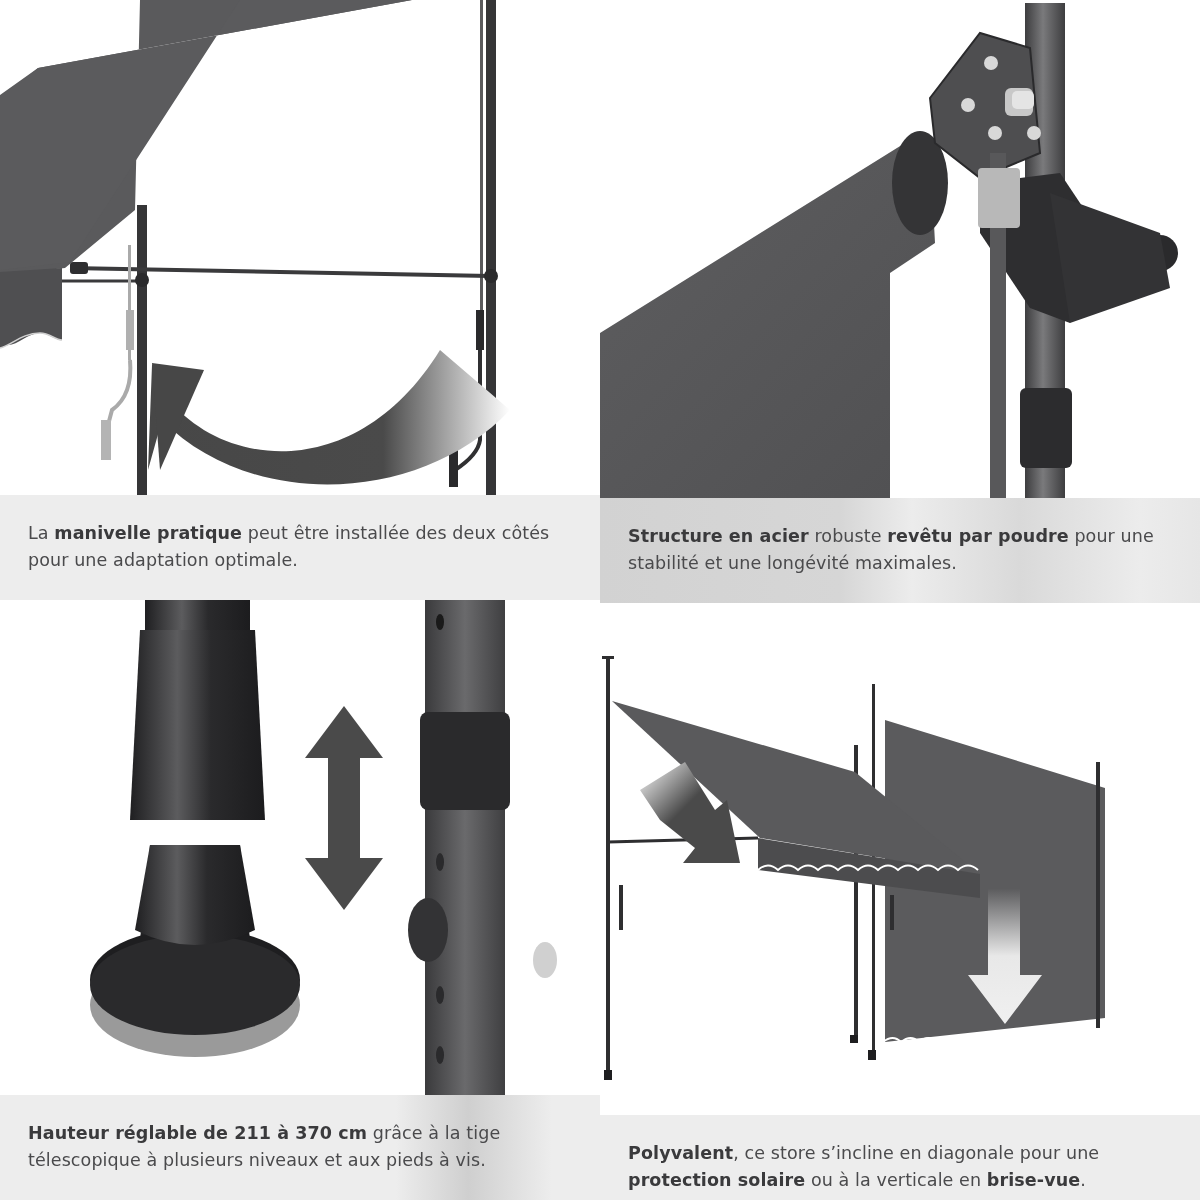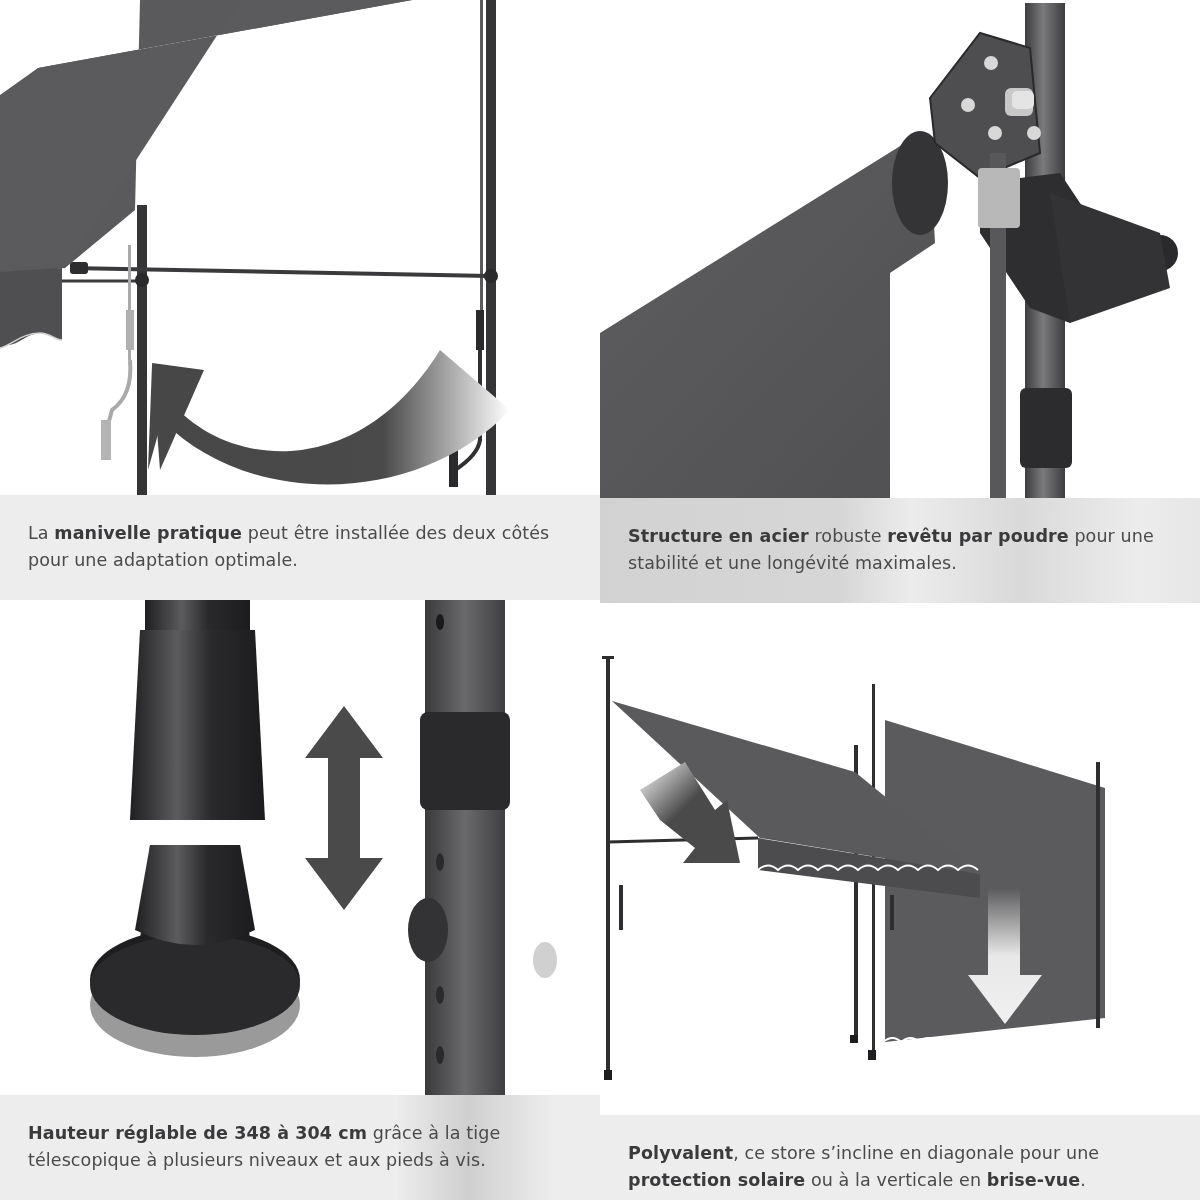--- a/index.html
+++ b/index.html
@@ -143,21 +143,21 @@
       <rect x="425" y="0" width="80" height="495" fill="url(#pole2)"></rect>
       <rect x="420" y="112" width="90" height="98" rx="8" fill="#2a2a2c"></rect>
       <ellipse cx="440" cy="22" rx="4" ry="8" fill="#1a1a1a"></ellipse>
       <ellipse cx="440" cy="262" rx="4" ry="9" fill="#2a2a2c"></ellipse>
       <ellipse cx="440" cy="395" rx="4" ry="9" fill="#2a2a2c"></ellipse>
       <ellipse cx="440" cy="455" rx="4" ry="9" fill="#2a2a2c"></ellipse>
       <ellipse cx="428" cy="330" rx="20" ry="32" fill="#333335"></ellipse>
       <ellipse cx="545" cy="360" rx="12" ry="18" fill="#d0d0d0"></ellipse>
     </svg>
     <div class="caption">
-      <b>Hauteur réglable de 348 à 304 cm</b><span> grâce à la tige télescopique à plusieurs niveaux et aux pieds à vis.</span>
+      <b>Hauteur réglable de 211 à 370 cm</b><span> grâce à la tige télescopique à plusieurs niveaux et aux pieds à vis.</span>
     </div>
   </div>
 
   <div class="panel p4">
     <svg class="illus" viewBox="0 0 600 495">
       <defs>
         <linearGradient id="diagArrow" x1="0" y1="0" x2="1" y2="1">
           <stop offset="0" stop-color="#ffffff"></stop>
           <stop offset="0.45" stop-color="#4a4a4a"></stop>
           <stop offset="1" stop-color="#4a4a4a"></stop>

